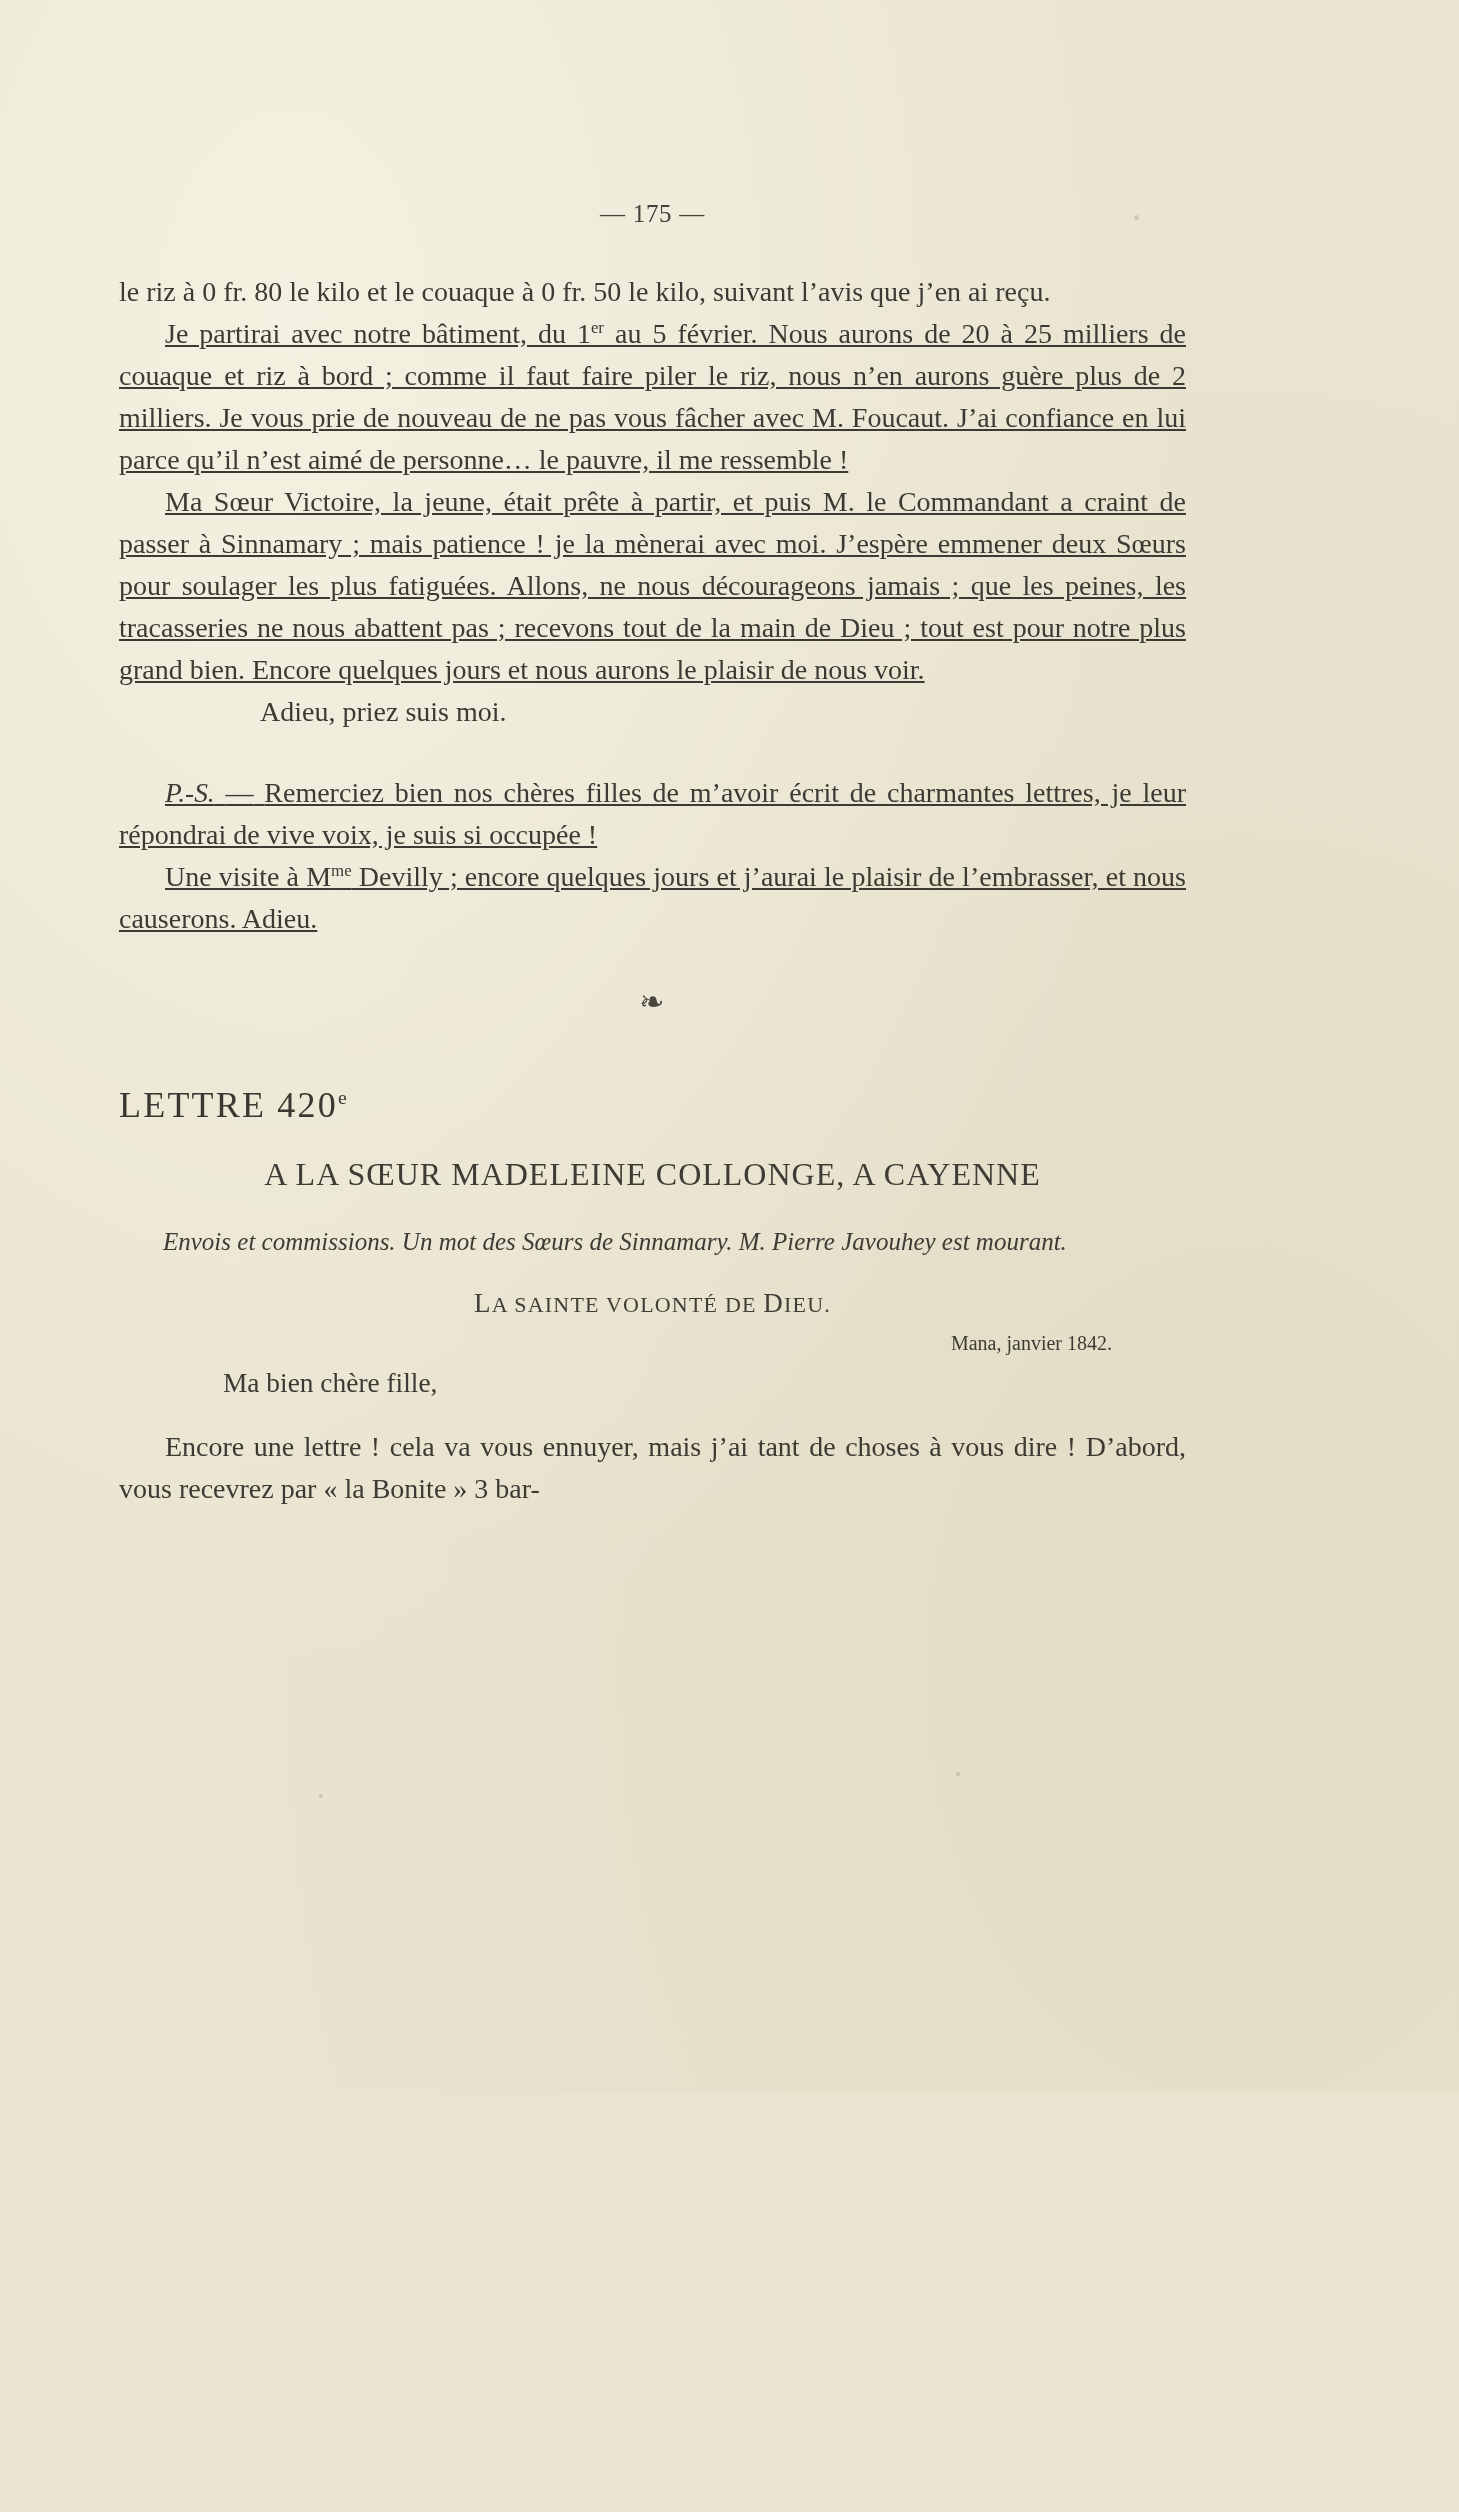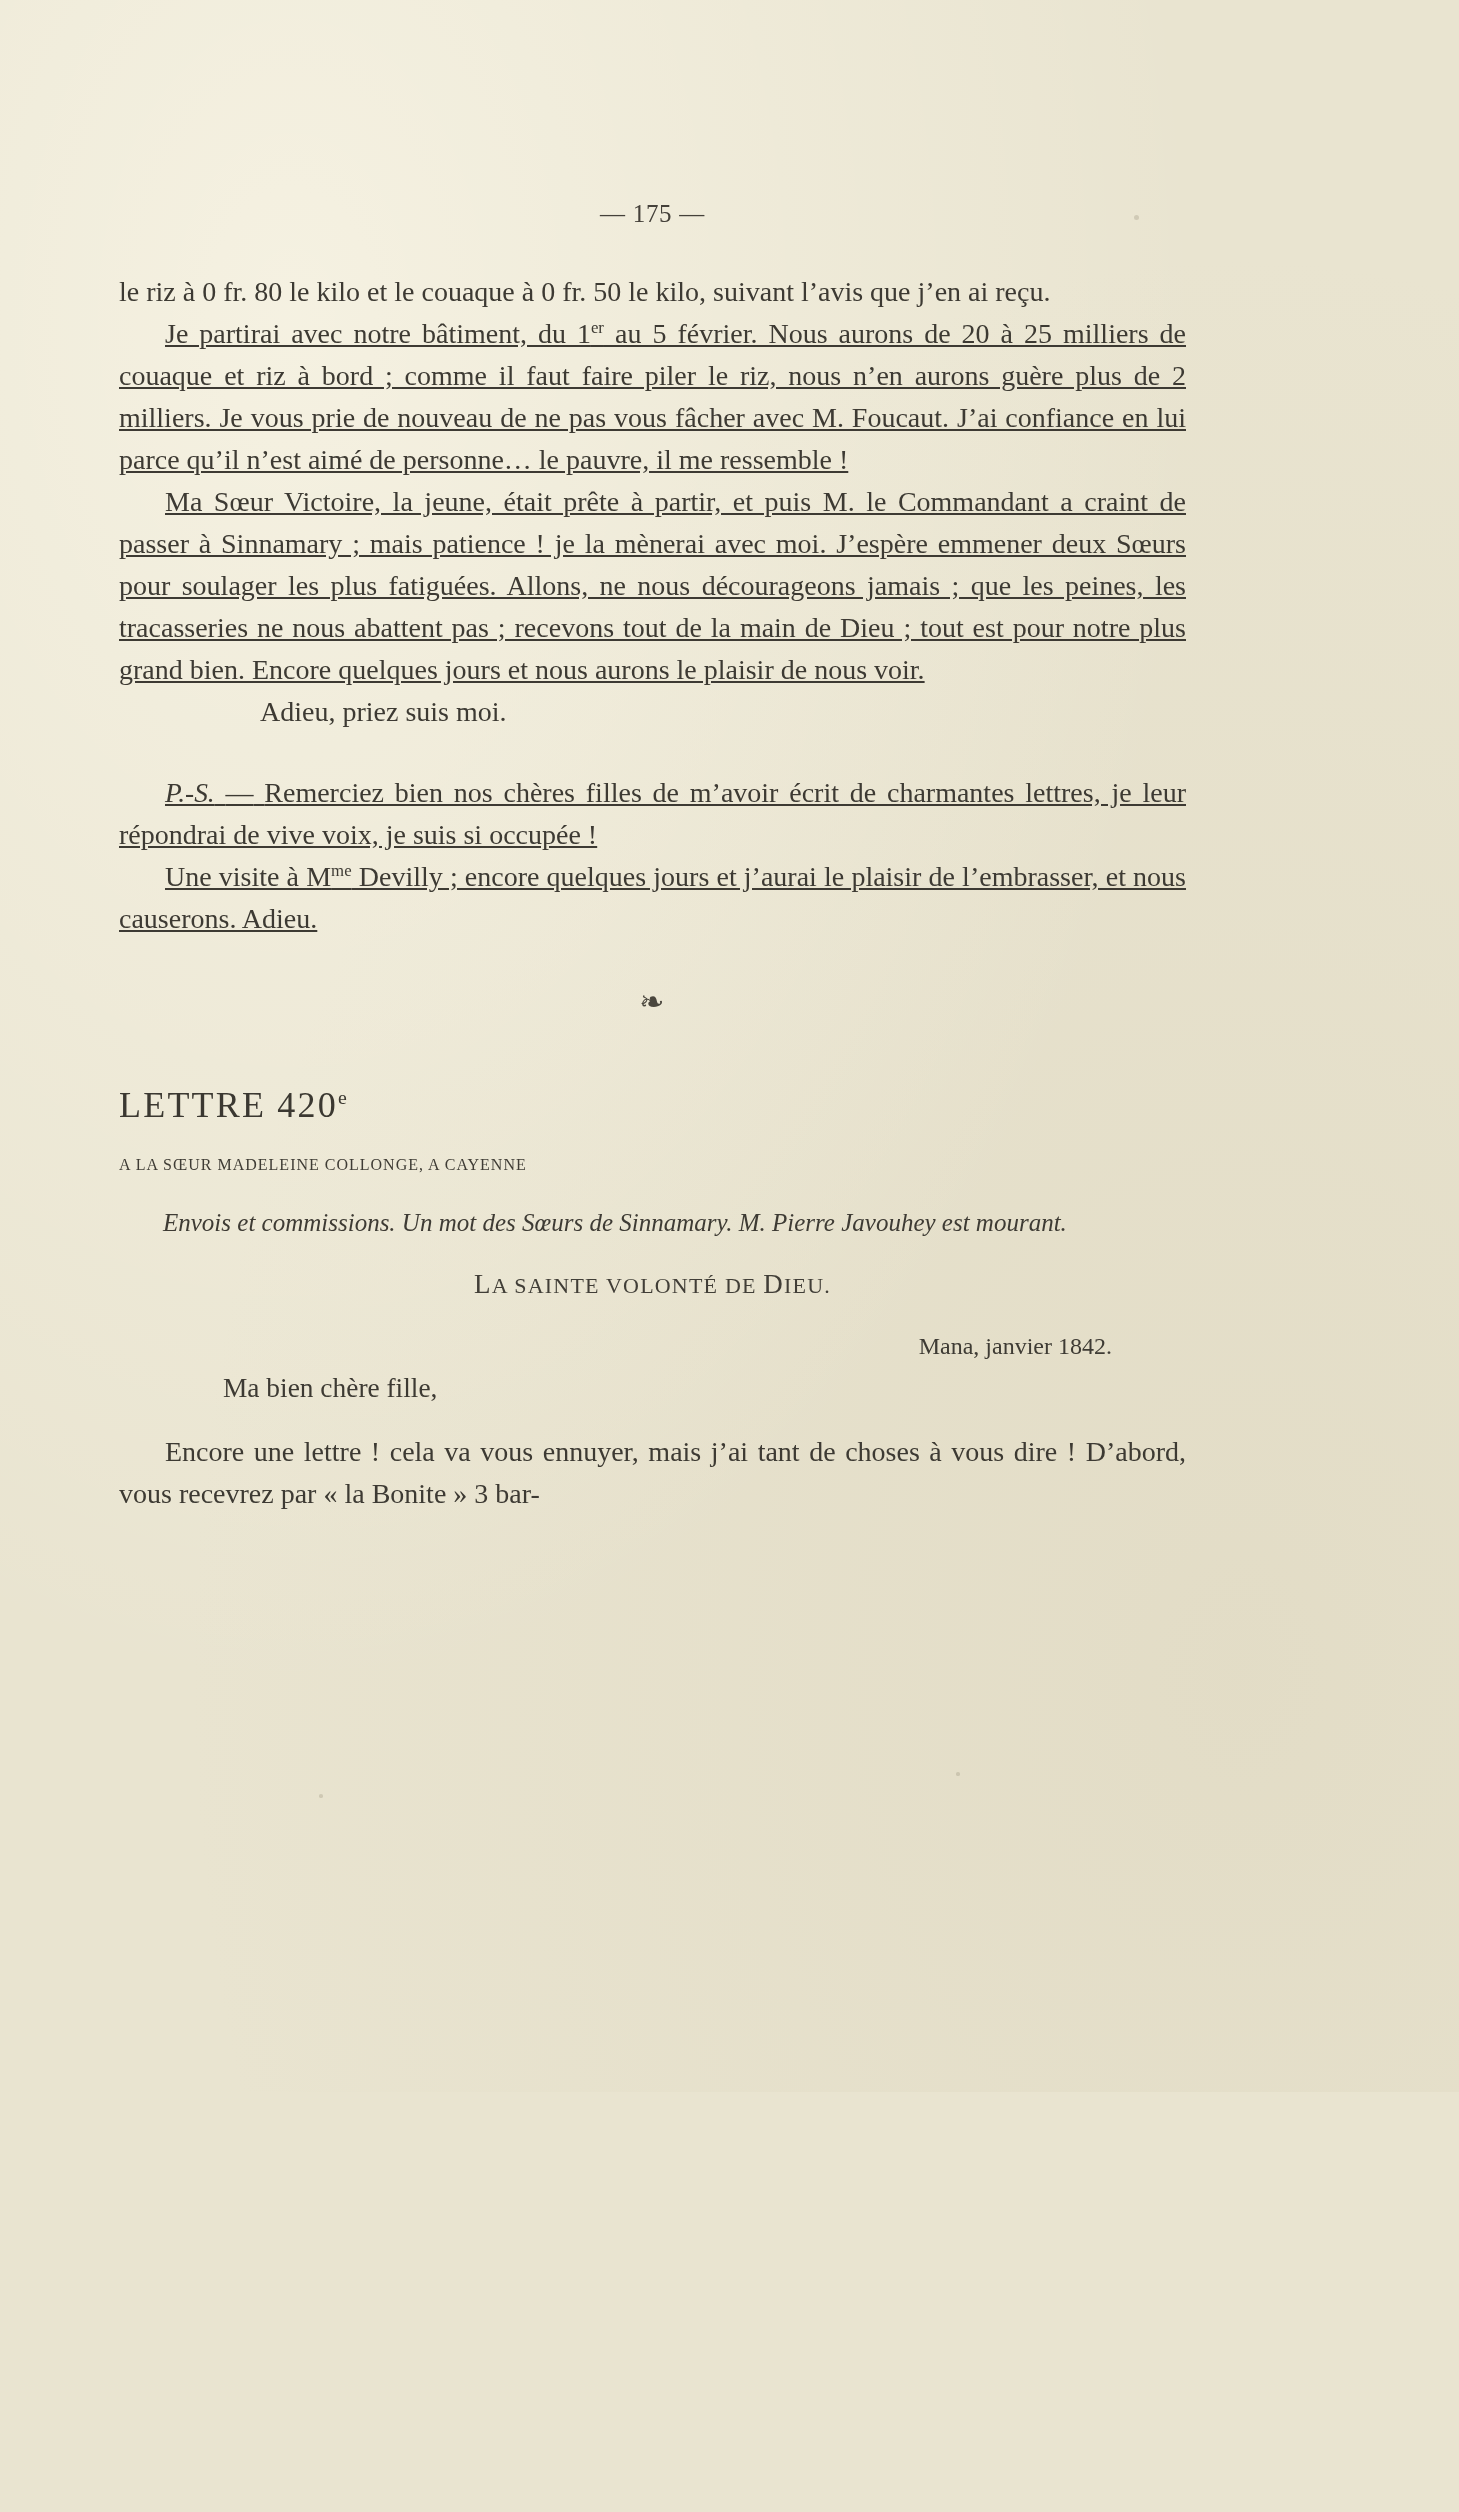--- a/index.html
+++ b/index.html
@@ -80,23 +80,23 @@
     margin-top: 65px;
     font-size: 36px;
     letter-spacing: 2.2px;
     color: #3b3831;
   }
   .letter-title sup {
     font-size: 0.55em;
     vertical-align: super;
   }
   .letter-sub {
-    text-align: left;
+    text-align: center;
     margin-top: 30px;
-    font-size: 16px;
+    font-size: 32px;
     letter-spacing: 1px;
     color: #3f3c35;
   }
   .summary {
     margin-top: 31px;
     font-style: italic;
     font-size: 25px;
     line-height: 1.45;
     text-align: justify;
     padding-left: 44px;
@@ -107,23 +107,23 @@
     margin-top: 28px;
     font-size: 22px;
     letter-spacing: 1.2px;
     color: #413e37;
   }
   .invocation .cap {
     font-size: 27px;
   }
   .dateline {
     text-align: right;
-    margin-top: 33px;
+    margin-top: 13px;
     padding-right: 74px;
-    font-size: 24px;
+    font-size: 20px;
     color: #3e3b34;
   }
   .salutation {
     margin-top: 13px;
     padding-left: 104px;
     font-size: 27.4px;
     color: #3d3a33;
   }
   .closing-par {
     margin-top: 27px;

